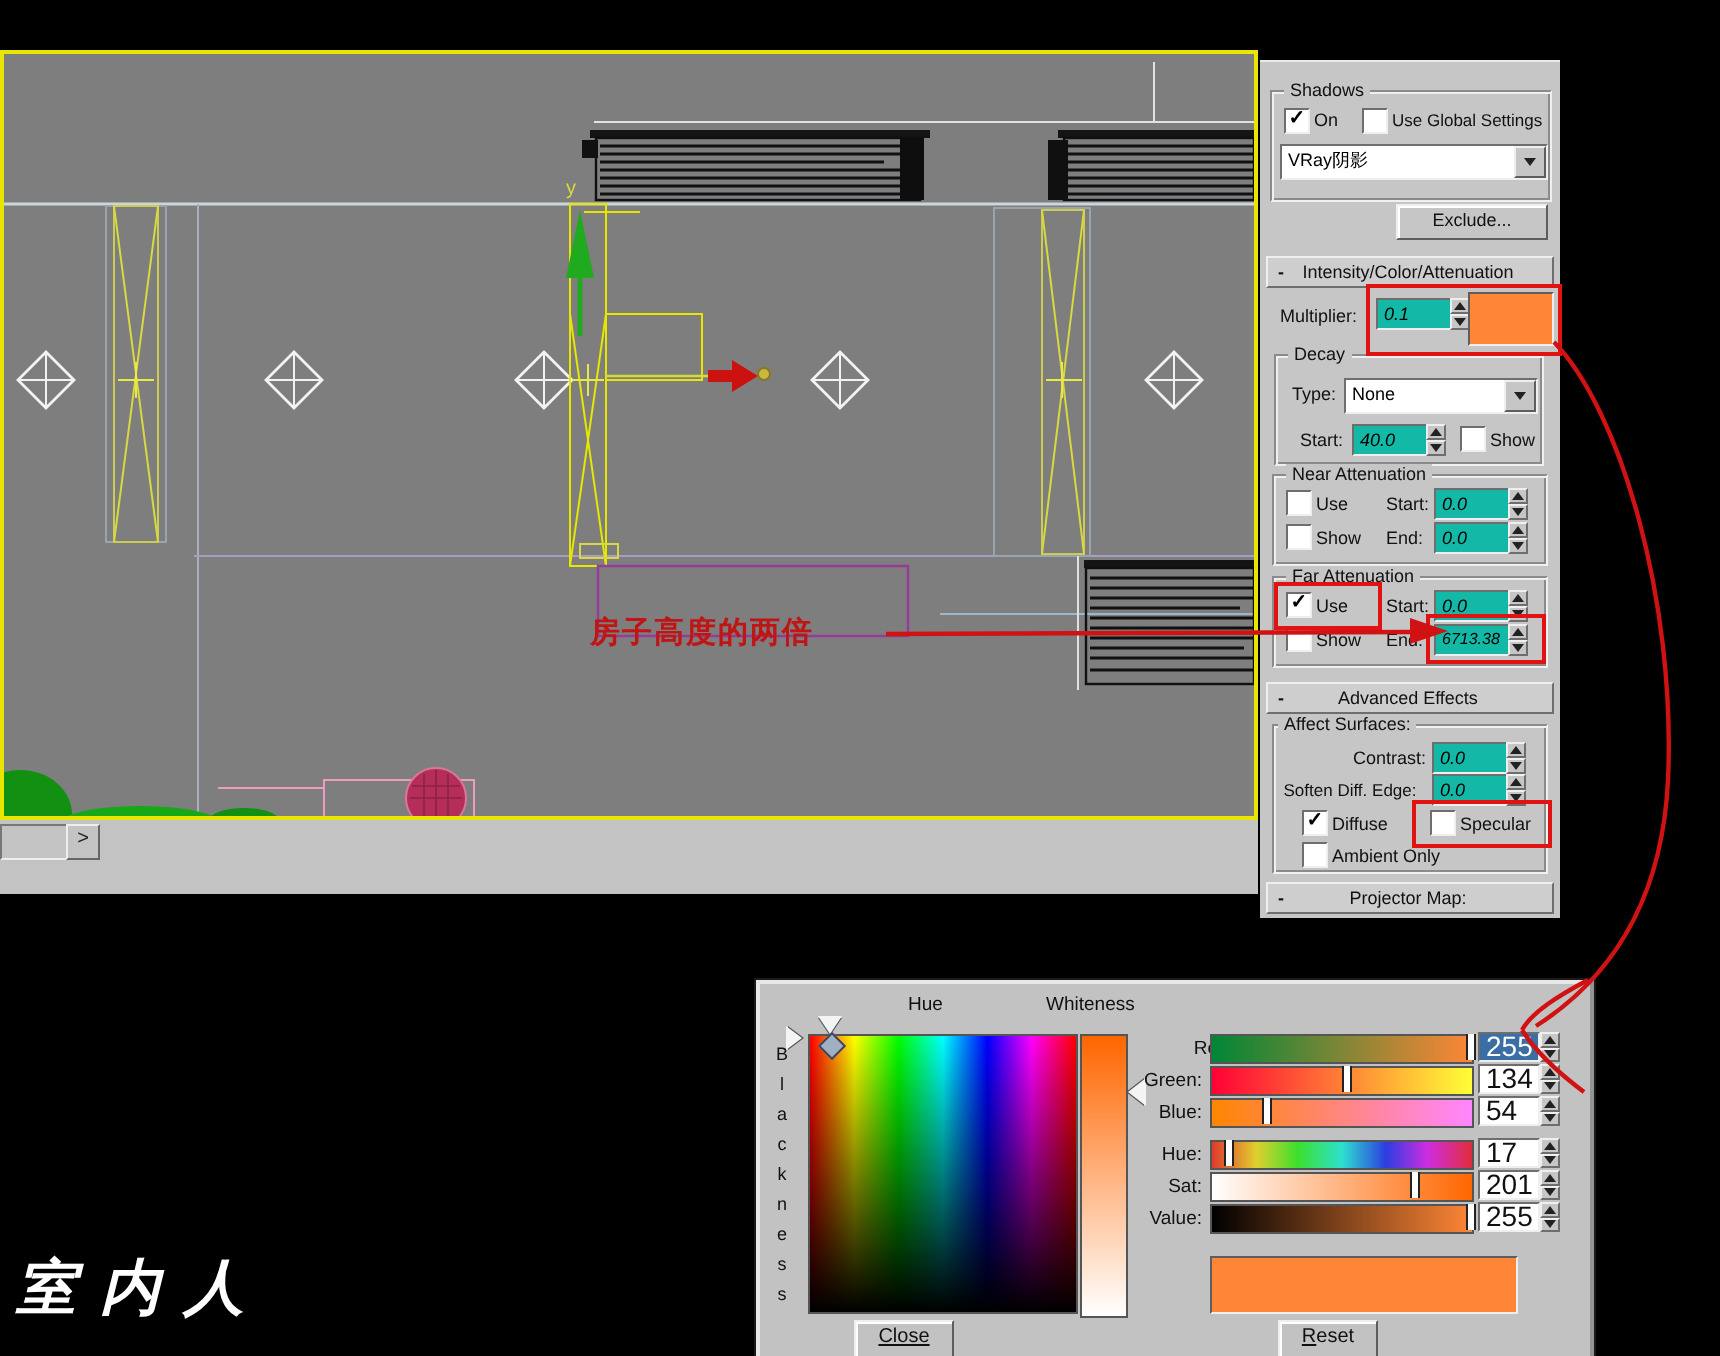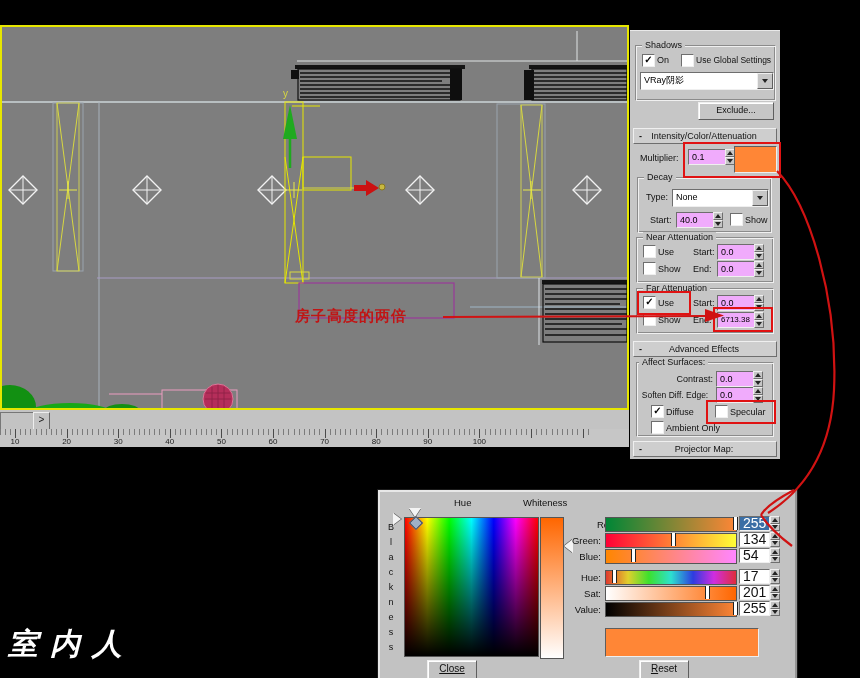--- a/index.html
+++ b/index.html
@@ -25,22 +25,22 @@
   
   .panel{position:absolute;left:630px;top:30px;width:150px;height:428px;background:#c6c6c6;
     font-size:9px;color:#111;border-top:1px solid #e9e9e9;}
   .grp{position:absolute;border:1px solid;border-color:#8b8b8b #f0f0f0 #f0f0f0 #8b8b8b;
     box-shadow:inset 1px 1px 0 #f0f0f0, inset -1px -1px 0 #8b8b8b;}
   .leg{position:absolute;top:-6px;left:6px;background:#c6c6c6;padding:0 3px;font-size:9px;white-space:nowrap;}
   .rollout{position:absolute;height:14px;background:#cecece;border:1px solid;
     border-color:#efefef #6e6e6e #6e6e6e #efefef;display:flex;align-items:center;font-size:9px;}
   .rollout .minus{margin:0 4px 0 5px;font-weight:bold;}
   .rollout .rtitle{flex:1;text-align:center;margin-right:14px;}
-  .fld{position:absolute;background:#f0abfc;border:1px solid;border-color:#6e6e6e #efefef #efefef #6e6e6e;
-    font-size:9px;line-height:12px;padding:1px 0 0 3px;color:#000;white-space:nowrap;overflow:hidden;}
+  .fld{position:absolute;background:#14b8a6;border:1px solid;border-color:#6e6e6e #efefef #efefef #6e6e6e;
+    font-size:9px;line-height:12px;padding:1px 0 0 3px;color:#000;white-space:nowrap;overflow:hidden;font-style:italic;}
   .spin{position:absolute;width:10px;display:flex;flex-direction:column;}
   .spin div{flex:1;background:#c6c6c6;border:1px solid;border-color:#efefef #6e6e6e #6e6e6e #efefef;
     display:flex;align-items:center;justify-content:center;}
   .tri-up{width:0;height:0;border-left:3px solid transparent;border-right:3px solid transparent;border-bottom:4px solid #222;}
   .tri-dn{width:0;height:0;border-left:3px solid transparent;border-right:3px solid transparent;border-top:4px solid #222;}
   .cb{position:absolute;width:11px;height:11px;background:#fff;border:1px solid;
     border-color:#6e6e6e #efefef #efefef #6e6e6e;font-size:10px;line-height:10px;font-weight:bold;
     text-align:center;color:#000;}
   .lbl{position:absolute;white-space:nowrap;}
   .btn3d{position:absolute;background:#c6c6c6;border:1px solid;border-color:#efefef #5e5e5e #5e5e5e #efefef;
@@ -219,32 +219,20 @@
       <line x1="222" y1="360" x2="222" y2="384" stroke="#8a2244" stroke-width="0.8"></line>
     </g>
   </svg>
 </div>
 
 <div class="vp-annot">房子高度的两倍</div>
 
 <div class="trackbar">
   <div class="tb-box"></div>
   <div class="tb-next">&gt;</div>
-  <div class="ruler" id="ruler">
-      <span class="ruler-num" style="left: 5px;">10</span>
-      <span class="ruler-num" style="left: 56.6px;">20</span>
-      <span class="ruler-num" style="left: 108.2px;">30</span>
-      <span class="ruler-num" style="left: 159.8px;">40</span>
-      <span class="ruler-num" style="left: 211.4px;">50</span>
-      <span class="ruler-num" style="left: 263px;">60</span>
-      <span class="ruler-num" style="left: 314.6px;">70</span>
-      <span class="ruler-num" style="left: 366.2px;">80</span>
-      <span class="ruler-num" style="left: 417.8px;">90</span>
-      <span class="ruler-num" style="left: 469.4px;">100</span>
-    </div>
 </div>
 
 <div class="panel">
 
   <div class="grp" style="left:5px;top:14px;width:139px;height:54px;">
     <span class="leg">Shadows</span>
     <div class="cb on" style="left:6px;top:8px;">✓</div>
     <span class="lbl" style="left:21px;top:9px;">On</span>
     <div class="cb" style="left:45px;top:8px;"></div>
     <span class="lbl" style="left:60px;top:9px;font-size:8.5px;">Use Global Settings</span>

